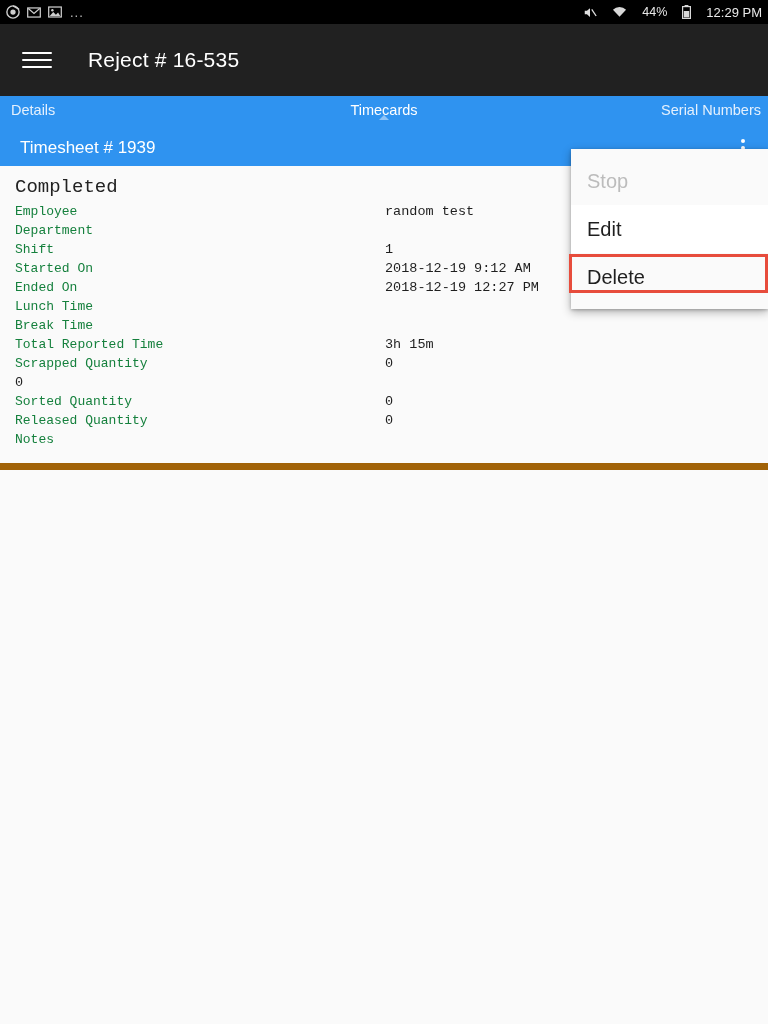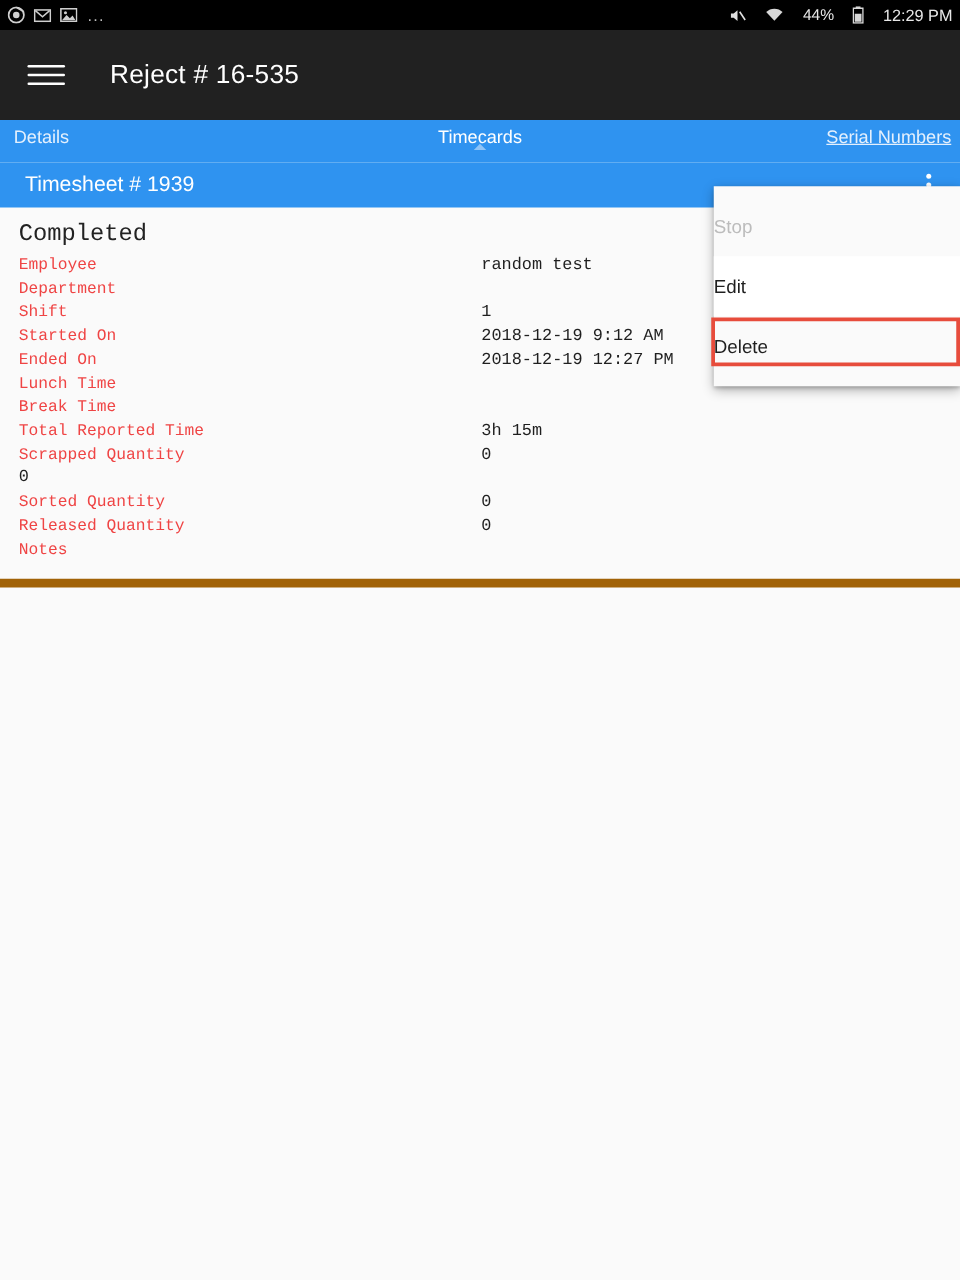--- a/index.html
+++ b/index.html
@@ -98,21 +98,21 @@
     position: relative;
     white-space: nowrap;
   }
   .tab-details { margin-left: 11px; }
   .tab-timecards {
     position: absolute;
     left: 50%;
     transform: translateX(-50%);
     color: #ffffff;
   }
-  .tab-serial { margin-left: auto; margin-right: 7px; text-decoration: underline; }
+  .tab-serial { margin-left: auto; margin-right: 7px; }
   .tab-caret {
     position: absolute;
     left: 50%;
     transform: translateX(-50%);
     top: 19px;
     width: 0;
     height: 0;
     border-left: 5px solid transparent;
     border-right: 5px solid transparent;
     border-bottom: 5px solid #8fc4f7;
@@ -166,21 +166,21 @@
   }
   .rows { padding: 0; }
   .row {
     display: flex;
     align-items: baseline;
     height: 19px;
     padding-left: 15px;
     box-sizing: border-box;
   }
   .row-label {
-    color: #ef4444;
+    color: #15803d;
     font-size: 13px;
     width: 370px;
     flex: none;
   }
   .row-value {
     color: #1f1f1f;
     font-size: 13.5px;
   }
 
   
@@ -192,22 +192,23 @@
     background: #fafafa;
     box-shadow: 0 3px 9px rgba(0,0,0,0.30), 0 1px 3px rgba(0,0,0,0.22);
     padding: 8px 0;
     box-sizing: border-box;
     z-index: 20;
   }
   .menu-item {
     height: 48px;
     display: flex;
     align-items: center;
-    box-sizing: border-box;
-    font-size: 15px;
+    padding-left: 16px;
+    box-sizing: border-box;
+    font-size: 20px;
     color: #1f1f1f;
     cursor: pointer;
   }
   .menu-item.disabled {
     color: #bcbcbc;
     cursor: default;
   }
   .menu-item.highlighted {
     background: #ffffff;
     position: relative;

